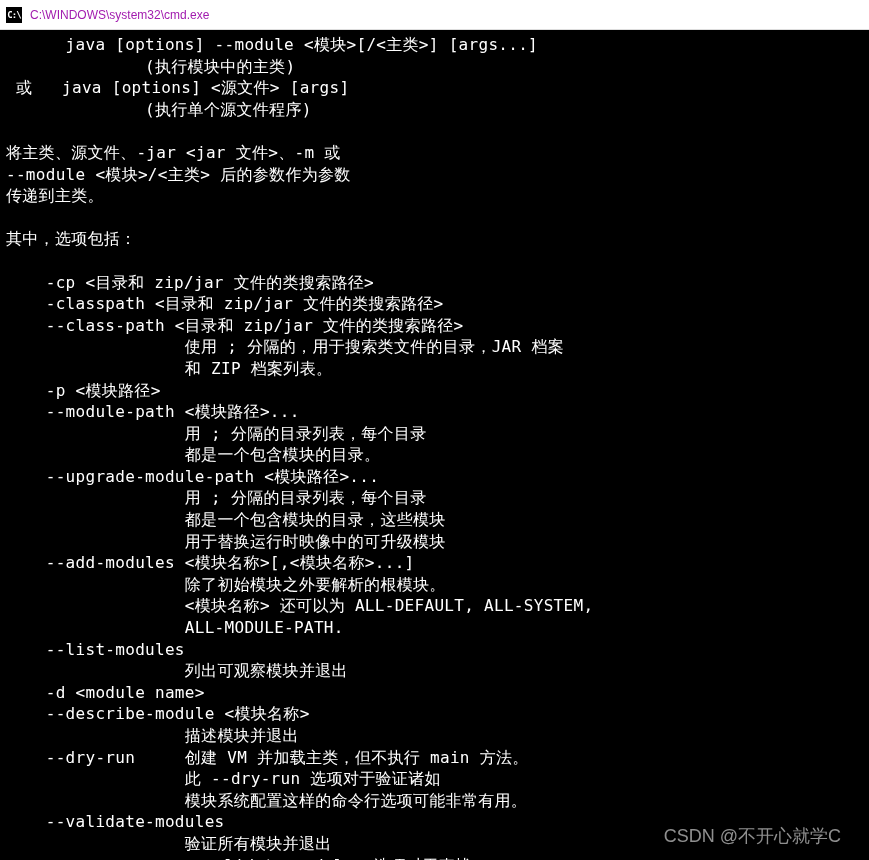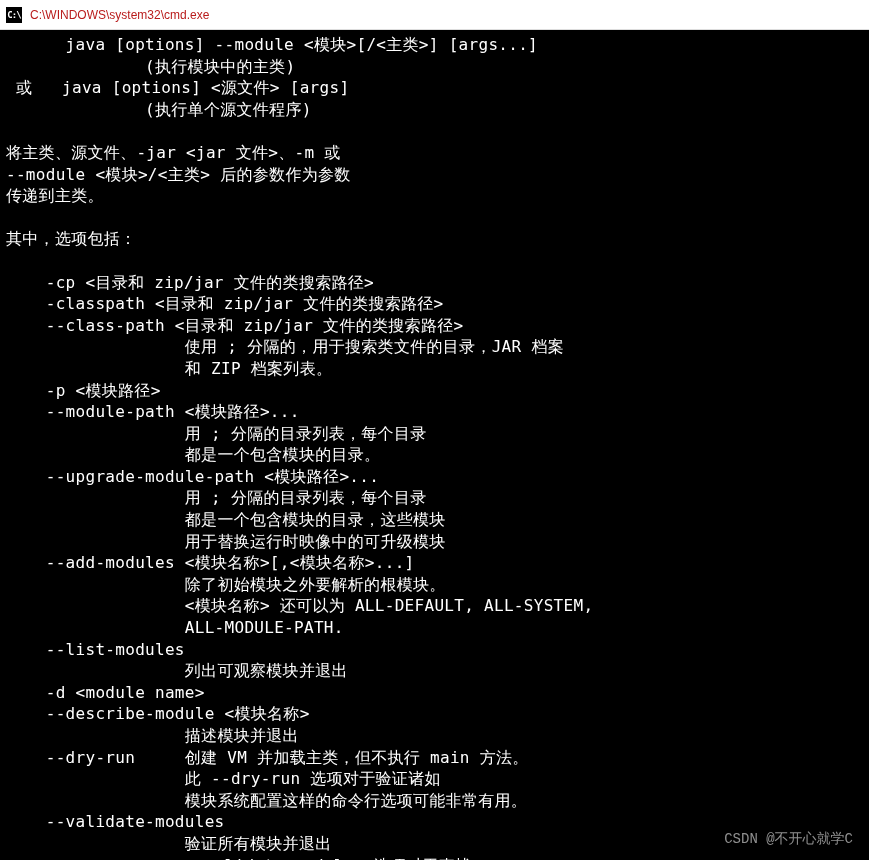--- a/index.html
+++ b/index.html
@@ -34,39 +34,39 @@
       margin-right: 8px;
       font-size: 9px;
       color: #fff;
       font-family: Consolas, monospace;
       font-weight: bold;
       letter-spacing: -1px;
     }
     .titlebar-text {
       font-family: "Segoe UI", sans-serif;
       font-size: 12px;
-      color: #b91c1c;
+      color: #a21caf;
     }
     .terminal {
       background: #000;
       color: #fff;
       padding: 4px 6px;
       line-height: 1.35;
       white-space: pre;
       font-family: "NSimSun", "SimSun", "Consolas", monospace;
       font-size: 16px;
       letter-spacing: 0.3px;
     }
     .watermark {
       position: absolute;
-      right: 16px;
+      right: 28px;
       bottom: 12px;
       color: rgba(220, 220, 220, 0.65);
-      font-family: Liberation Mono, monospace;
-      font-size: 14px;
+      font-family: Liberation Sans, sans-serif;
+      font-size: 18px;
       pointer-events: none;
     }
   </style>
 </head>
 <body>
 
 <div class="titlebar">
   <div class="titlebar-icon">
     <span>C:\</span>
   </div>

